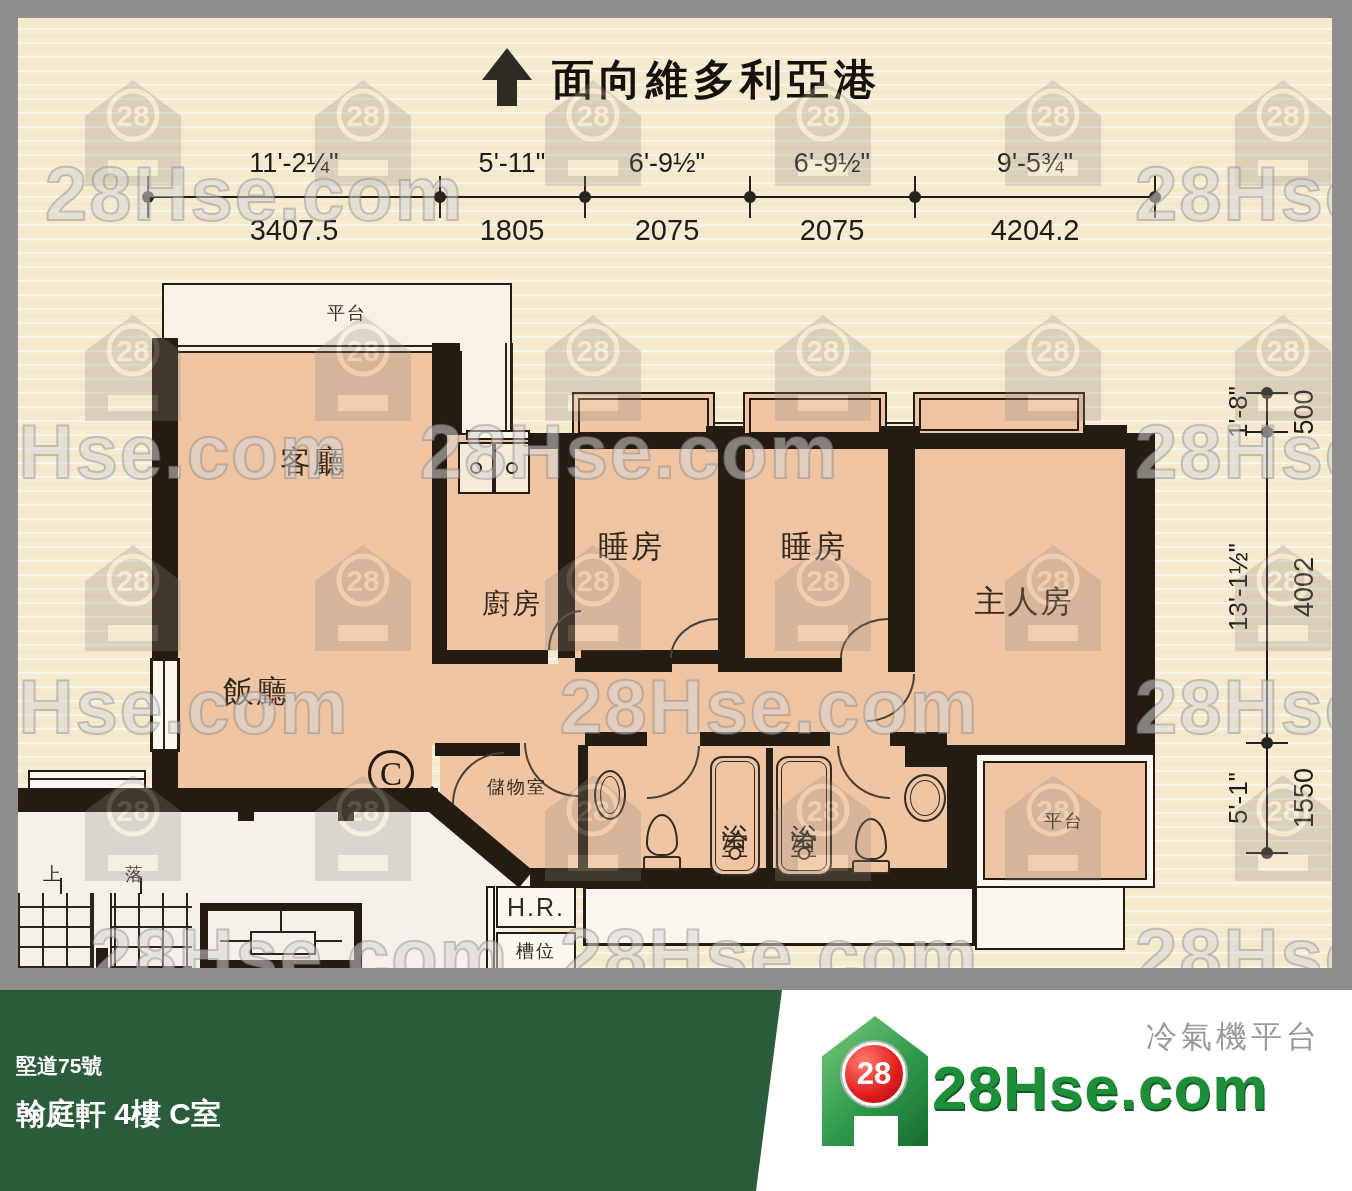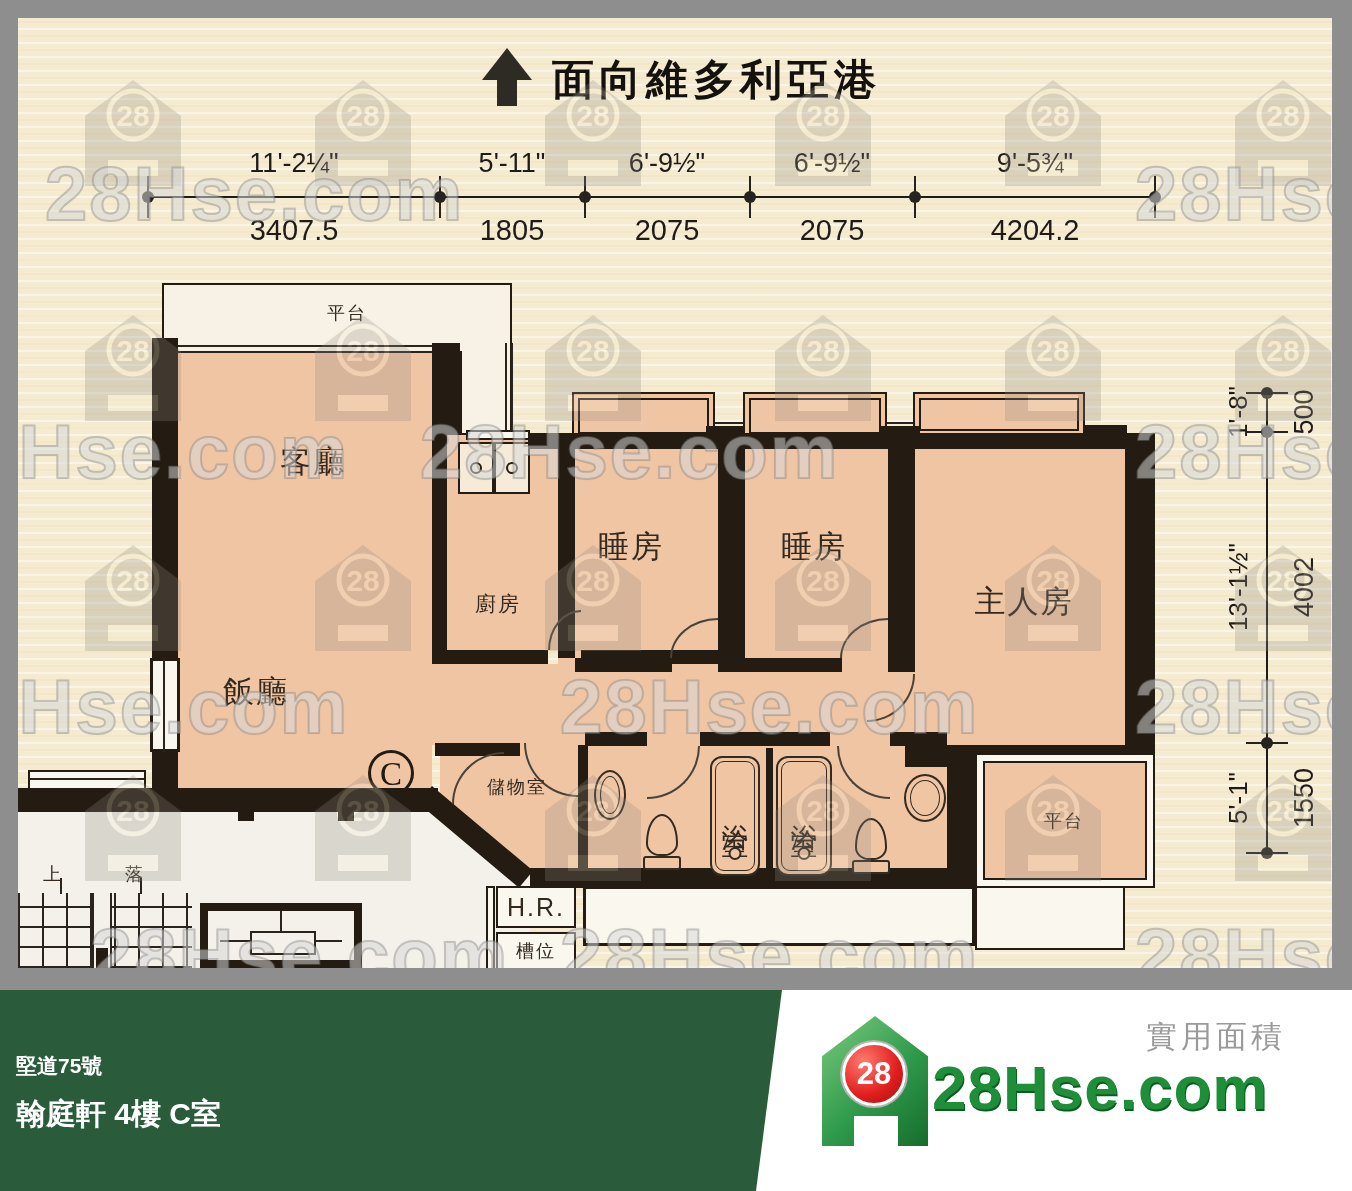--- a/index.html
+++ b/index.html
@@ -260,21 +260,21 @@
     <div class="lift" style="left:200px;top:903px;width:162px;height:65px;">
       <i class="hline" style="left:12px;top:29px;width:122px;height:2px;"></i>
       <div style="position:absolute;left:42px;top:20px;width:62px;height:20px;border:2px solid #2b241c;background:#f4f1ea;"></div>
       <i class="vline" style="left:72px;top:0px;width:2px;height:20px;"></i>
     </div>
 
     <div class="unitC" style="left:368px;top:750px;">C</div>
 
     <span class="rlabel" style="left:313px;top:462px;">客廳</span>
     <span class="rlabel" style="left:256px;top:692px;">飯廳</span>
-    <span class="rlabel" style="left:498px;top:604px;font-size:21px;">廚房</span>
+    <span class="rlabel" style="left:512px;top:604px;font-size:28px;">廚房</span>
     <span class="rlabel" style="left:631px;top:547px;">睡房</span>
     <span class="rlabel" style="left:814px;top:547px;">睡房</span>
     <span class="rlabel" style="left:1024px;top:602px;font-family:Liberation Mono, monospace;">主人房</span>
     <span class="rlabel small" style="left:517px;top:787px;">儲物室</span>
   </div>
 
   <div class="abs wmlayer">
       <div class="wm-house" style="left: 85px; top: 80px;"><svg width="96" height="106" viewBox="0 0 96 106">
           <path d="M48 0 L96 36 L96 106 L0 106 L0 36 Z" fill="#8f8a80"></path>
           <rect x="23" y="80" width="50" height="16" fill="#f5ebd1"></rect>
@@ -439,16 +439,16 @@
 
   <div class="abs footer">
     <div class="f-line f-addr">堅道75號</div>
     <div class="f-line f-unit">翰庭軒 4樓 C室</div>
     <div class="logo-panel">
       <div class="lg-house">
         <div class="lg-door"></div>
       </div>
       <div class="lg-circle">28</div>
       <div class="lg-brand">28Hse.com</div>
-      <div class="lg-tag">實用面積</div>
+      <div class="lg-tag">冷氣機平台</div>
     </div>
   </div>
 </div>
 
 </body></html>

